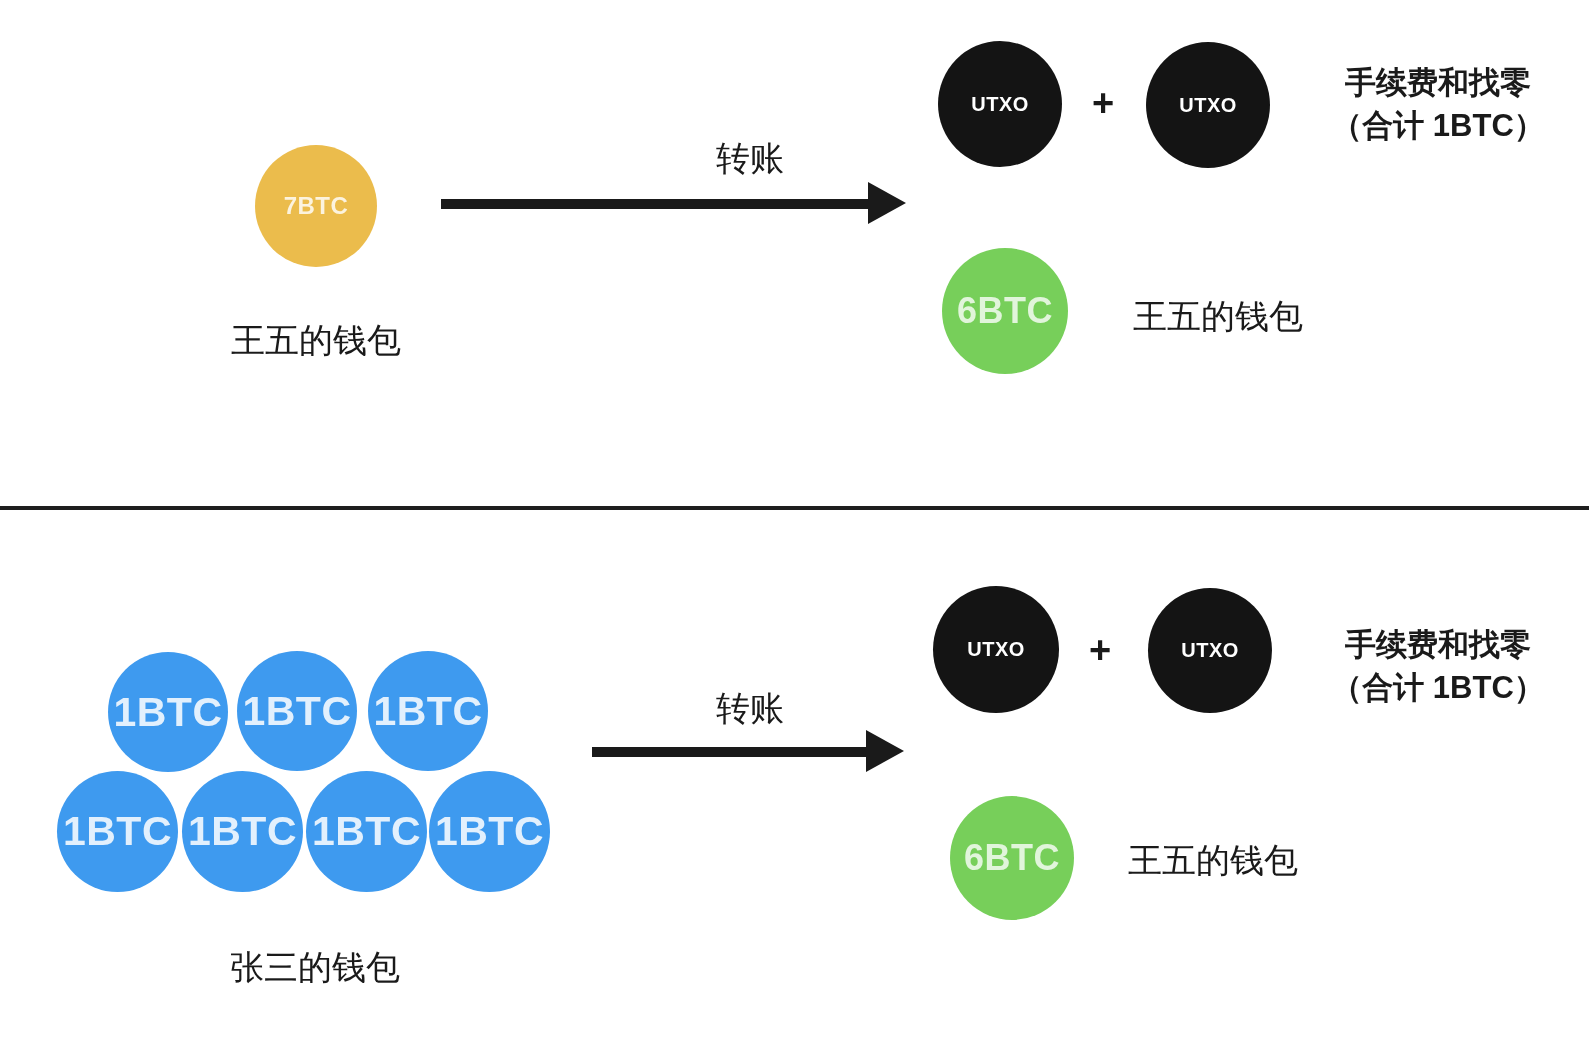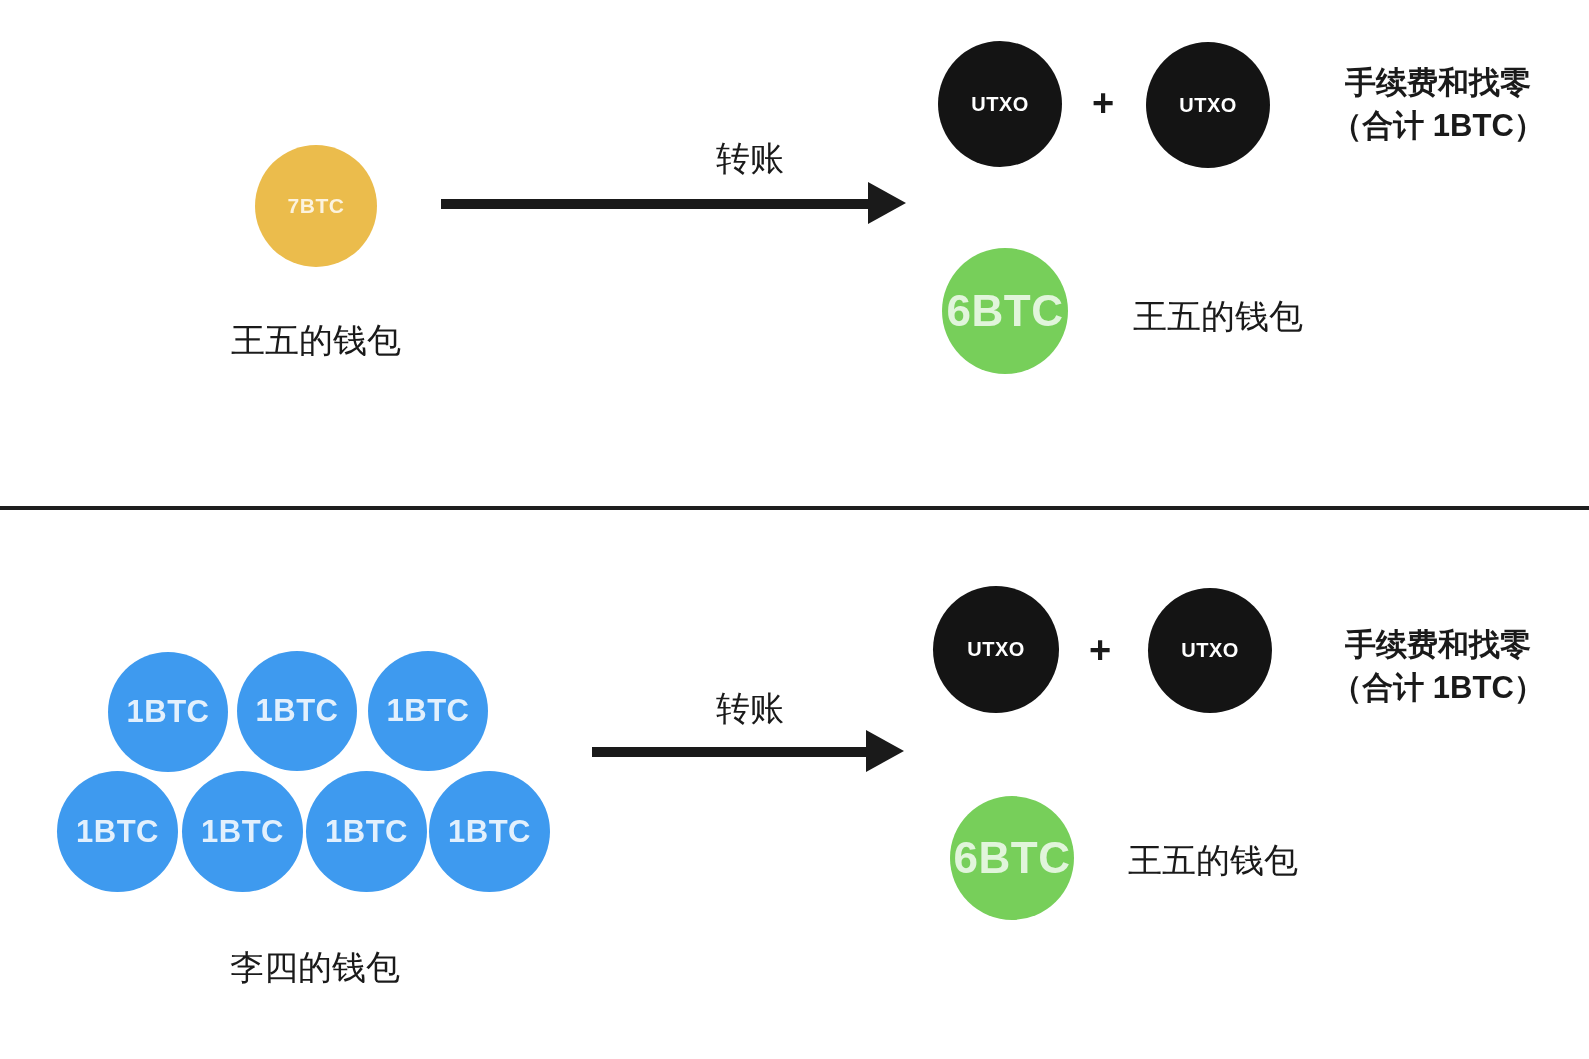--- a/index.html
+++ b/index.html
@@ -13,23 +13,23 @@
   }
   .circle {
     position: absolute;
     border-radius: 50%;
     display: flex;
     align-items: center;
     justify-content: center;
     font-weight: bold;
     letter-spacing: 0.5px;
   }
-  .c-yellow { background: var(--c-yellow); color: rgba(255,255,255,0.82); font-size: 21px; }
-  .c-green  { background: var(--c-green);  color: rgba(255,255,255,0.78); font-size: 44px; }
-  .c-blue   { background: var(--c-blue);   color: rgba(255,255,255,0.85); font-size: 31px; }
+  .c-yellow { background: var(--c-yellow); color: rgba(255,255,255,0.82); font-size: 24px; }
+  .c-green  { background: var(--c-green);  color: rgba(255,255,255,0.78); font-size: 36px; }
+  .c-blue   { background: var(--c-blue);   color: rgba(255,255,255,0.85); font-size: 41px; }
   .c-black  { background: var(--c-black);  color: #ffffff; font-size: 20px; }
   .label {
     position: absolute;
     font-weight: normal;
     color: var(--ink);
     white-space: nowrap;
   }
   .lbl-34 { font-size: 34px; }
   .plus {
     position: absolute;
@@ -122,21 +122,21 @@
     <div class="circle c-blue" style="left:182px; top:771px; width:121px; height:121px;">
       <span>1BTC</span>
     </div>
     <div class="circle c-blue" style="left:306px; top:771px; width:121px; height:121px;">
       <span>1BTC</span>
     </div>
     <div class="circle c-blue" style="left:429px; top:771px; width:121px; height:121px;">
       <span>1BTC</span>
     </div>
 
-    <div class="label lbl-34 text-center" style="left:165px; top:945px; width:300px;">李四的钱包</div>
+    <div class="label lbl-34 text-center" style="left:165px; top:945px; width:300px;">张三的钱包</div>
 
     <div class="label lbl-34" style="left:716px; top:686px;">转账</div>
     <div class="arrow-shaft" style="left:592px; top:747px; width:276px;"></div>
     <div class="arrow-head" style="left:866px; top:730px;"></div>
 
     <div class="circle c-black" style="left:933px; top:586px; width:126px; height:127px;">
       <span>UTXO</span>
     </div>
     <div class="plus" style="left:1080px; top:630px;">+</div>
     <div class="circle c-black" style="left:1148px; top:588px; width:124px; height:125px;">

